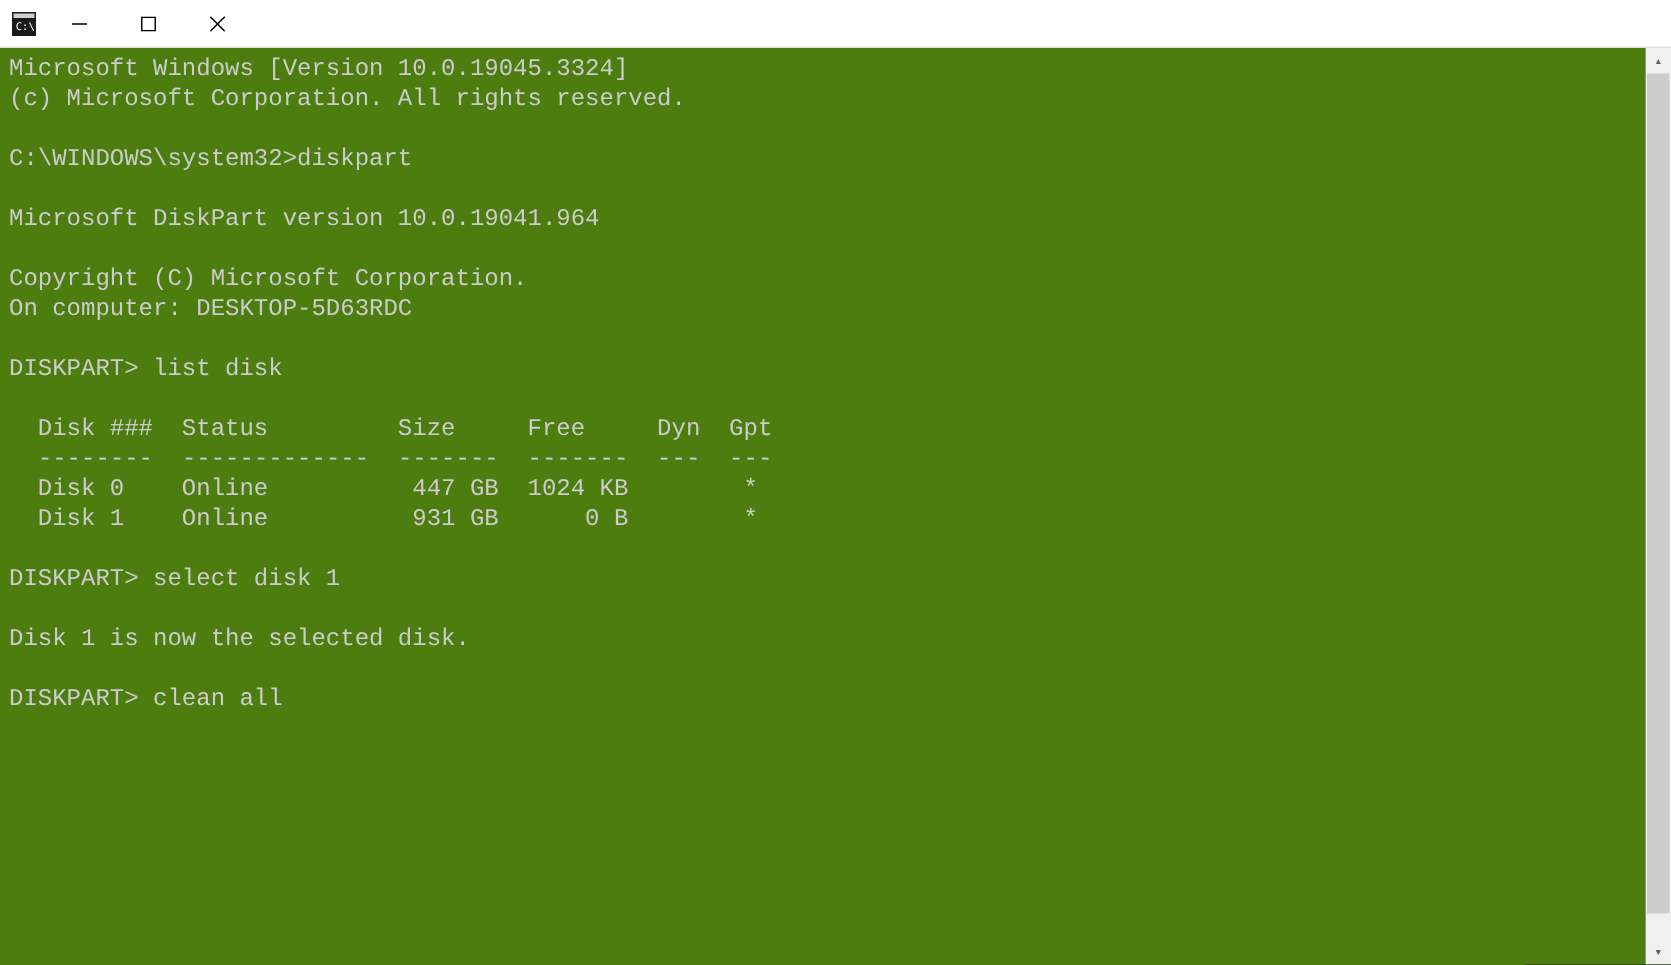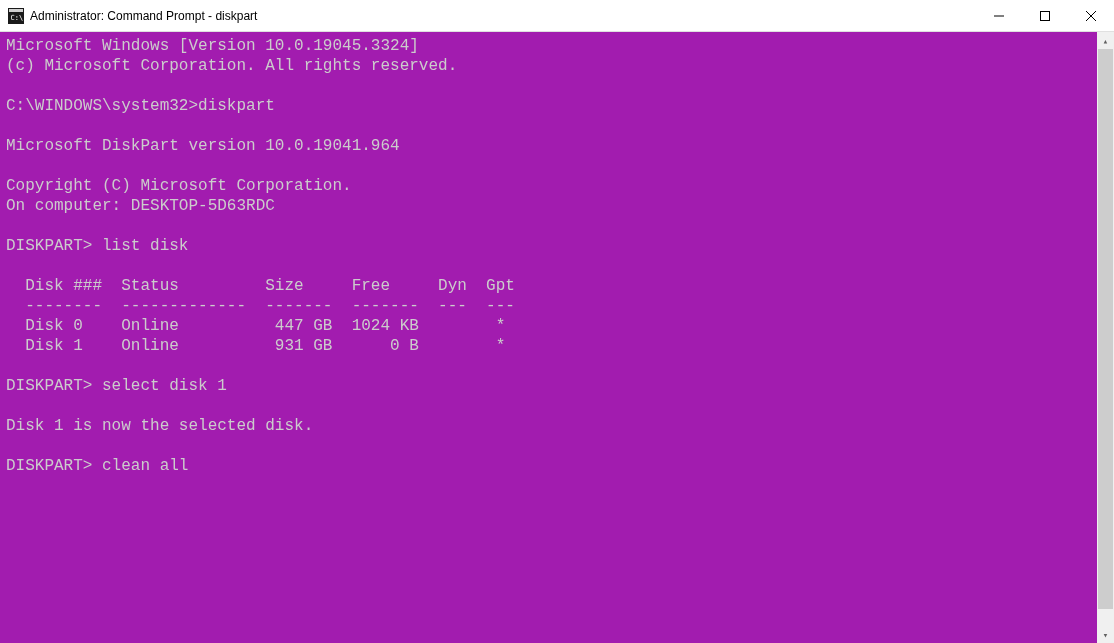--- a/index.html
+++ b/index.html
@@ -58,21 +58,21 @@
     .win-btn svg {
       width: 10px;
       height: 10px;
     }
     .content-area {
       display: flex;
       height: calc(100% - 32px);
     }
     .terminal {
       flex: 1;
-      background: #a21caf;
+      background: #4d7c0f;
       color: #cccccc;
       font-family: Consolas, "Courier New", monospace;
       font-size: 16px;
       line-height: 20px;
       padding: 4px 6px;
       white-space: pre;
       overflow: hidden;
     }
     .scrollbar {
       width: 17px;
@@ -106,21 +106,20 @@
 <body>
 
 <div class="titlebar">
   <div class="titlebar-icon">
     <svg viewBox="0 0 16 16">
       <rect x="0" y="0" width="16" height="16" fill="#1a1a1a"></rect>
       <rect x="1" y="1" width="14" height="3" fill="#d0d0d0"></rect>
       <text x="2.5" y="12" font-size="7" font-family="monospace" fill="#ffffff">C:\</text>
     </svg>
   </div>
-  <div class="titlebar-text">Administrator: Command Prompt - diskpart</div>
   <div class="window-controls">
     <button class="win-btn">
       <svg viewBox="0 0 10 10">
           <line x1="0" y1="5" x2="10" y2="5" stroke="#000" stroke-width="1"></line>
         </svg>
     </button>
     <button class="win-btn">
       <svg viewBox="0 0 10 10">
           <rect x="0.5" y="0.5" width="9" height="9" fill="none" stroke="#000" stroke-width="1"></rect>
         </svg>

